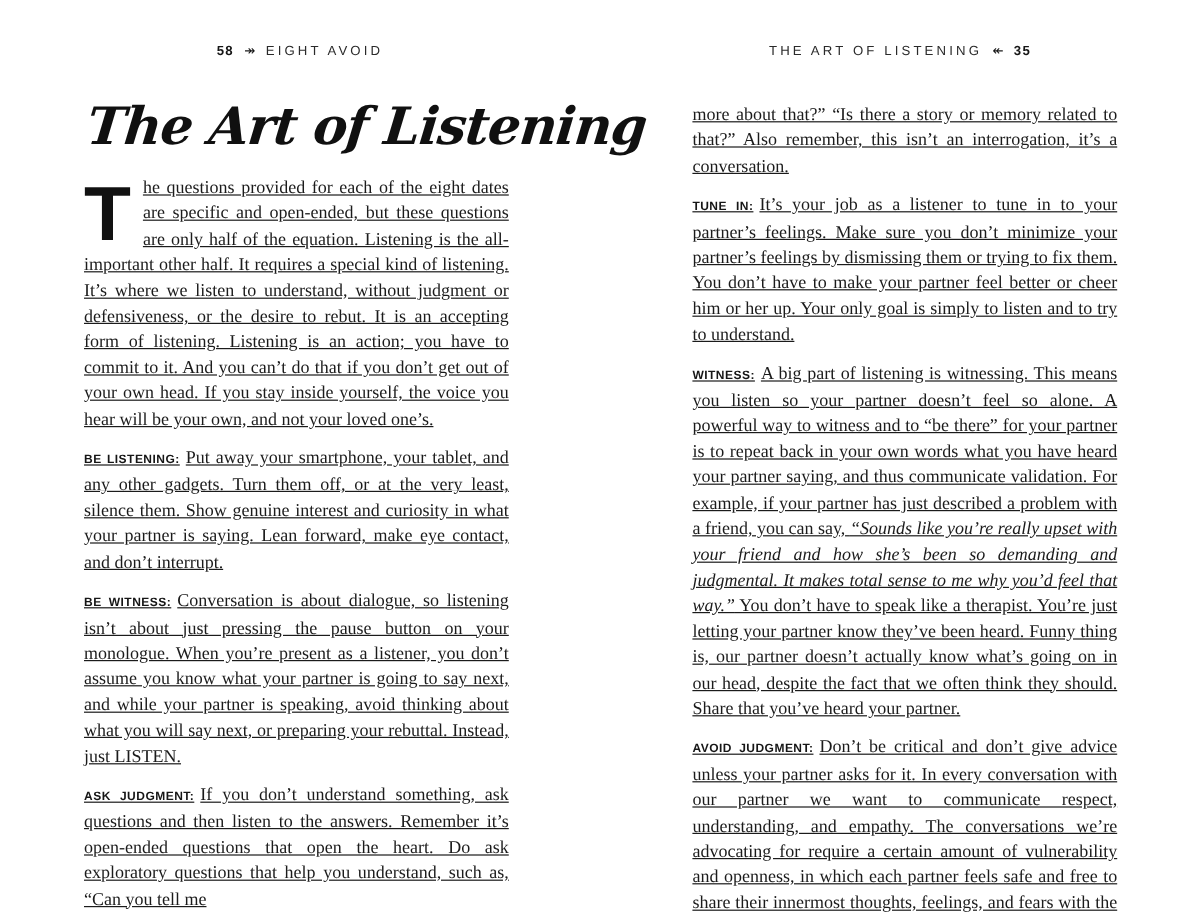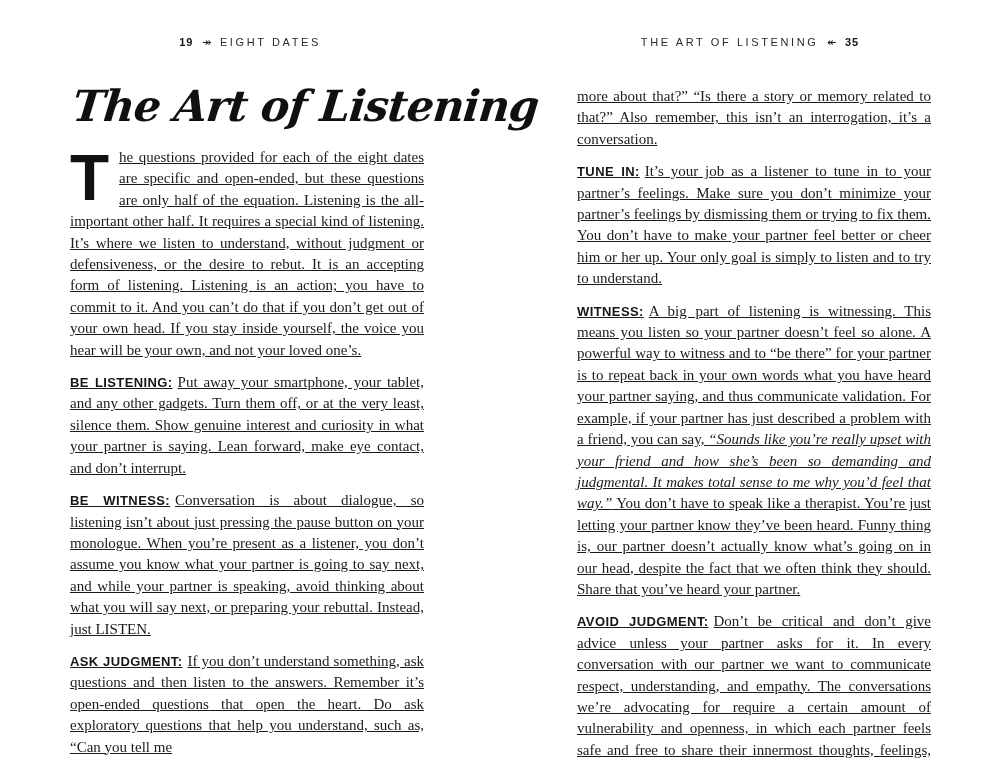--- a/index.html
+++ b/index.html
@@ -72,21 +72,21 @@
 
   p.body-para {
     margin: 0 0 11px 0;
     text-decoration: underline;
   }
   p.body-para:last-child { margin-bottom: 0; }
 
   .runin {
     font-family: "Liberation Sans", sans-serif;
     font-weight: 700;
-    font-size: 13px;
+    font-size: 10px;
     letter-spacing: 0.4px;
     color: #161616;
     margin-right: 5px;
   }
   .dropcap {
     float: left;
     font-family: "Liberation Sans", sans-serif;
     font-weight: 700;
     font-size: 64px;
     line-height: 52px;
@@ -94,23 +94,23 @@
     color: #111111;
   }
   .quote-italic { font-style: italic; }
 </style>
 </head>
 <body>
 
 <div class="spread">
 
   <div class="running-head head-left">
-    <span class="pagenum">19</span>
+    <span class="pagenum">58</span>
     <span class="arrow">↠</span>
-    <span>EIGHT DATES</span>
+    <span>EIGHT AVOID</span>
   </div>
 
   <div class="running-head head-right">
     <span>THE ART OF LISTENING</span>
     <span class="arrow">↞</span>
     <span class="pagenum">35</span>
   </div>
 
   <div class="col col-left">
     <div class="chapter-title">The Art of Listening</div>

